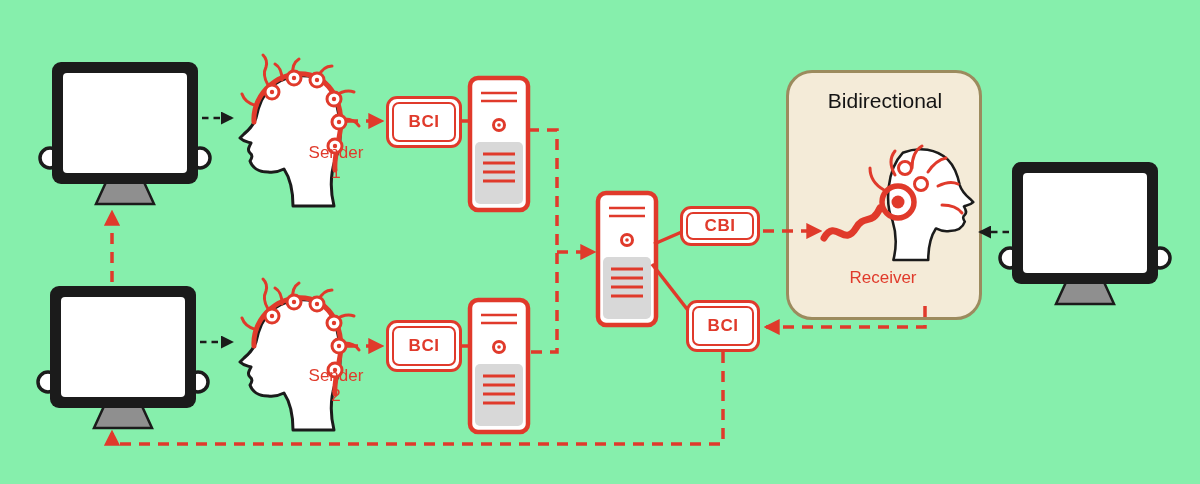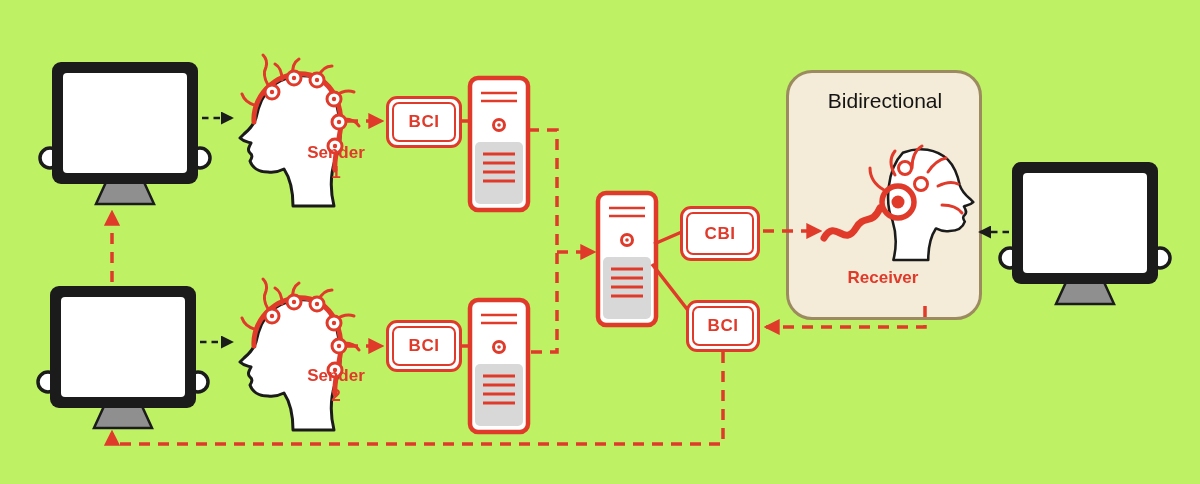--- a/index.html
+++ b/index.html
@@ -1,38 +1,38 @@
 <!DOCTYPE html>
 <html><head>
 <meta charset="utf-8">
 <style>
   html,body{margin:0;padding:0;background:#ffffff;}
   .stage{
-    position:relative;width:1200px;height:484px;background:#bef264;
+    position:relative;width:1200px;height:484px;background:#86efac;
     font-family:"Liberation Sans", sans-serif;overflow:hidden;
   }
   .link-box{
     position:absolute;left:786px;top:70px;width:196px;height:250px;
     background:#F4EBD8;border:3px solid #9C8B5E;border-radius:26px;
     box-sizing:border-box;z-index:1;
   }
   svg.canvas{position:absolute;left:0;top:0;z-index:2;}
   .overlay{z-index:3;}
   .io-box{
     position:absolute;z-index:3;background:#ffffff;border:3px solid #E03A2B;
     border-radius:11px;padding:3px;box-sizing:border-box;
   }
   .io-inner{
     border:2.5px solid #E03A2B;border-radius:7px;width:100%;height:100%;
     display:flex;align-items:center;justify-content:center;
     color:#E03A2B;font-weight:700;font-size:17px;letter-spacing:.5px;
     box-sizing:border-box;
   }
   .lbl{position:absolute;z-index:3;text-align:center;line-height:1.18;}
-  .lbl-red{color:#E03A2B;font-weight:700;font-size:17px;}
+  .lbl-red{color:#E03A2B;font-weight:400;font-size:17px;}
   .lbl-black{color:#141414;font-weight:400;font-size:21px;line-height:1.25;}
 </style>
 </head>
 <body>
 
 <div class="stage">
 
   <div class="link-box"></div>
 
   <svg class="canvas" width="1200" height="484" viewBox="0 0 1200 484">
@@ -189,21 +189,21 @@
   <div class="lbl lbl-red overlay" style="left:828px;top:268px;width:110px">Receiver</div>
 
   <div class="io-box" style="left:386px;top:96px;width:76px;height:52px">
     <div class="io-inner">BCI</div>
   </div>
 
   <div class="io-box" style="left:386px;top:320px;width:76px;height:52px">
     <div class="io-inner">BCI</div>
   </div>
 
-  <div class="io-box" style="left:680px;top:206px;width:80px;height:55px">
+  <div class="io-box" style="left:680px;top:206px;width:80px;height:40px">
     <div class="io-inner">CBI</div>
   </div>
 
   <div class="io-box" style="left:686px;top:300px;width:74px;height:52px">
     <div class="io-inner">BCI</div>
   </div>
 
 </div>
 
 </body></html>

